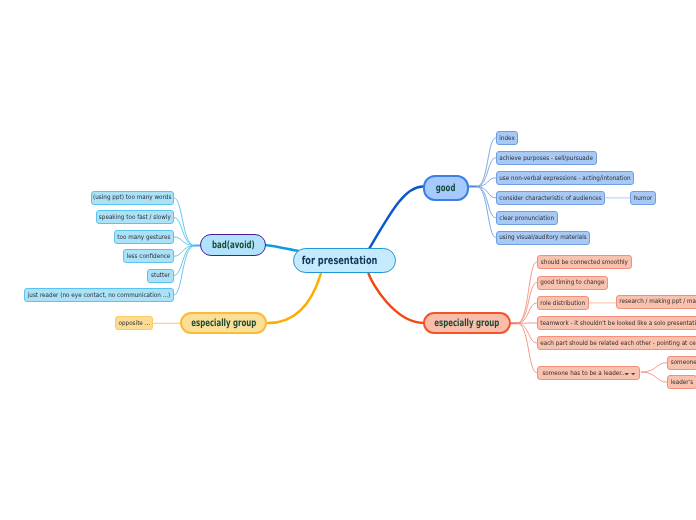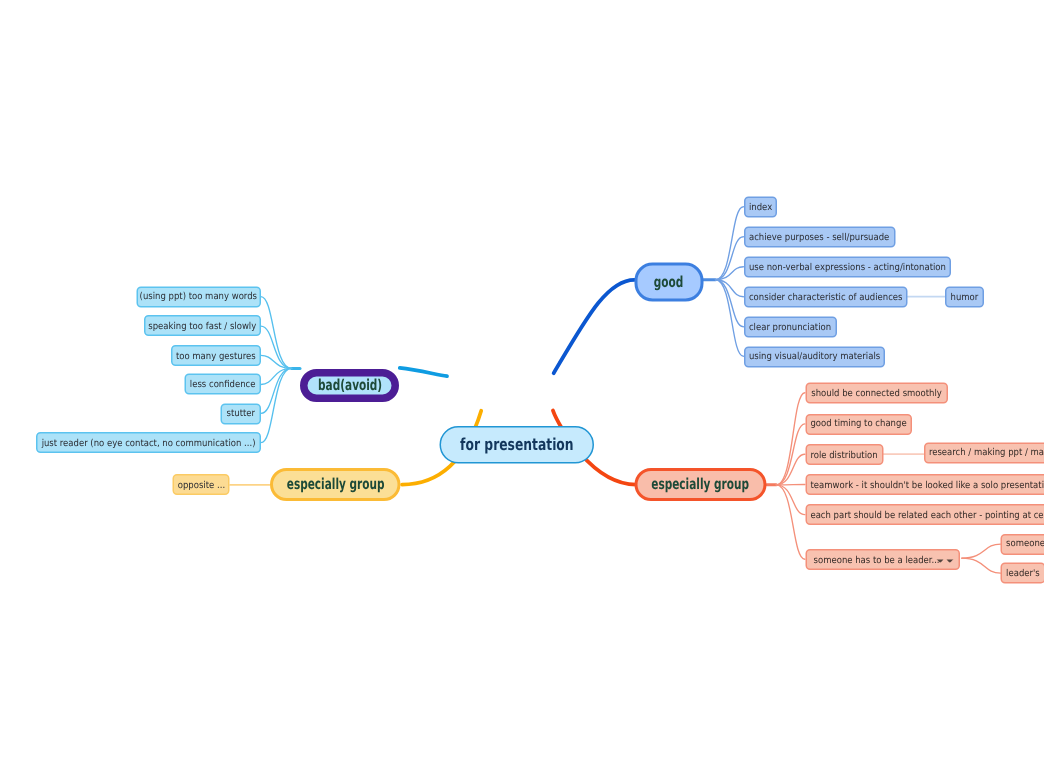--- a/index.html
+++ b/index.html
@@ -8,28 +8,28 @@
        font-family:"DejaVu Sans Condensed","DejaVu Sans",sans-serif;
        -webkit-font-smoothing:antialiased;text-rendering:geometricPrecision;}
   #canvas{position:relative;width:696px;height:520px;background:#fff;}
   svg.links{position:absolute;left:0;top:0;width:696px;height:520px;}
   .node{position:absolute;box-sizing:border-box;display:flex;align-items:center;
         white-space:nowrap;}
   
   .node span{display:block;}
 
   .n-central{border:1.5px solid #2196d4;background:#c6eafd;border-radius:13px;
-             color:#13375c;font-weight:bold;font-size:11px;justify-content:center;margin-top:36px;}
+             color:#13375c;font-weight:bold;font-size:11px;}
   .n-central span{transform:scaleX(0.83) translateZ(0);}
 
   .n-l1{border-radius:12px;font-weight:bold;font-size:10px;color:#1d4a38;
         justify-content:center;}
   .n-l1 span{transform:scaleX(0.78) translateZ(0);}
   .n-l1.blue{border:2px solid #3c7fe0;background:#a6caff;}
-  .n-l1.cyan{border:5px solid #4c1d95;background:#b0e2fb;margin-top:12px;}
+  .n-l1.cyan{border:1px solid #4c1d95;background:#b0e2fb;}
   .n-l1.yellow{border:2px solid #fbbb36;background:#fbdf96;}
   .n-l1.red{border:2px solid #f4542a;background:#f9bdaa;}
 
   .leaf{border-radius:3px;font-size:6.3px;padding:0 2.7px;letter-spacing:0;justify-content:center;}
   .leaf span{transform:translateZ(0);position:relative;top:0.3px;}
   .leaf.blue{border:1px solid #6f9fe3;background:#a9c9f5;color:#2b2d33;}
   .leaf.cyan{border:1px solid #5cc3ef;background:#ace2f8;color:#2b2d33;}
   .leaf.yellow{border:1px solid #fbcb64;background:#fcdb93;color:#2b2d33;}
   .leaf.red{border:1px solid #f4907a;background:#f8c2b0;color:#342b27;}
 

